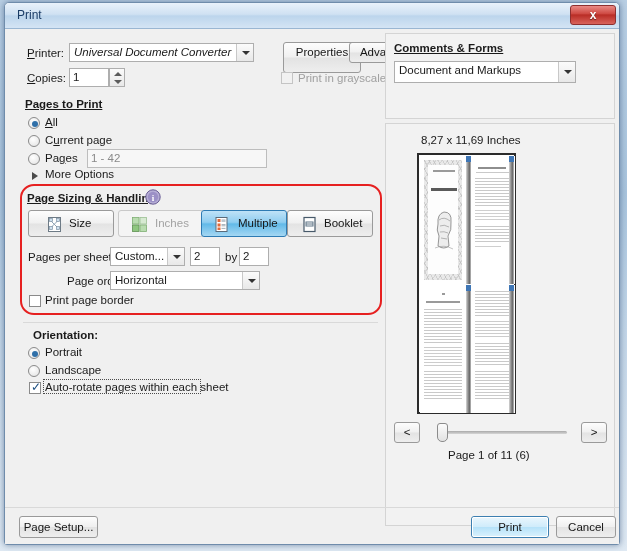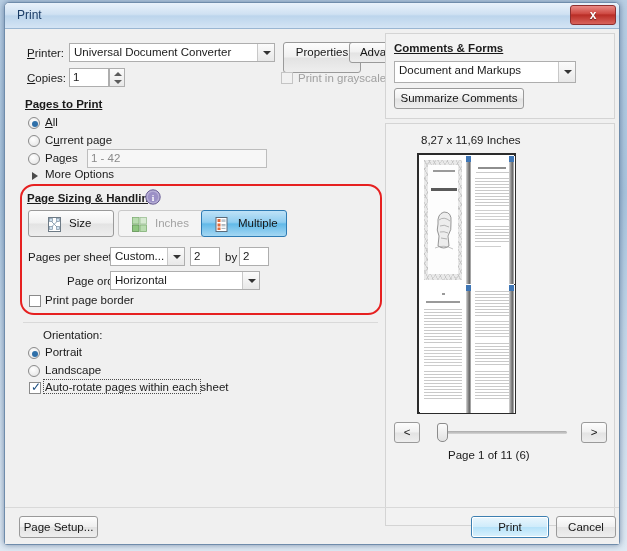--- a/index.html
+++ b/index.html
@@ -200,21 +200,21 @@
 <div id="window">
 
   <div id="titlebar">
     <div class="ttl">Print</div>
     <div id="closebtn">x</div>
   </div>
 
   <div id="client">
 
     <div class="lbl" style="left:22px; top:18px;"><u>P</u>rinter:</div>
-    <div class="combo" style="left:64px; top:14px; width:206px; height:19px;">
+    <div class="combo" style="left:64px; top:14px; width:185px; height:19px;font-style:italic;">
       <span>Universal Document Converter</span>
       <span class="arw"></span>
     </div>
     <div class="btn" style="left:278px; top:13px; width:78px; height:31px; line-height:19px;">Properties</div>
     <div class="btn" style="left:344px; top:13px; width:73px; height:21px; line-height:19px;">Advanced</div>
 
     <a class="help-link" style="left:563px; top:16px;">Help</a>
     <svg class="ic" style="left:589px; top:12px;" width="17" height="17" viewBox="0 0 17 17">
       <circle cx="8.5" cy="8.5" r="7.6" fill="#3d93d6" stroke="#1f6aa8" stroke-width="1"></circle>
       <circle cx="8.5" cy="8.5" r="5.6" fill="#56a8e5"></circle>
@@ -279,20 +279,28 @@
       <svg class="ic" style="left:11px; top:5px;" width="17" height="17" viewBox="0 0 17 17">
         <rect x="3" y="1.5" width="11" height="14" fill="#ffffff" stroke="#5a6b7a" stroke-width="1"></rect>
         <rect x="4.5" y="3" width="3" height="3" fill="#e06a3a"></rect>
         <rect x="4.5" y="7.5" width="3" height="3" fill="#e06a3a"></rect>
         <rect x="4.5" y="11.5" width="3" height="2.5" fill="#e06a3a"></rect>
         <path d="M8.5 4 H12.5 M8.5 5.2 H12.5 M8.5 8.6 H12.5 M8.5 9.8 H12.5 M8.5 12.4 H12.5" stroke="#8c9aa6" stroke-width=".8"></path>
       </svg>
       <span style="position:absolute; left:36px; top:6px; font-size:11.5px;">Multiple</span>
     </div>
 
+    <div class="btn" style="left:282px; top:181px; width:86px; height:27px;">
+      <svg class="ic" style="left:13px; top:5px;" width="17" height="17" viewBox="0 0 17 17">
+        <rect x="3" y="1.5" width="11" height="14" fill="#ffffff" stroke="#47596a" stroke-width="1.2"></rect>
+        <rect x="5" y="6" width="7" height="4" fill="none" stroke="#5f7486" stroke-width="1"></rect>
+        <path d="M5 8 H12" stroke="#5f7486" stroke-width="1"></path>
+      </svg>
+      <span style="position:absolute; left:36px; top:6px; font-size:11.5px;">Booklet</span>
+    </div>
 
     <div class="lbl" style="left:23px; top:222px;">Pages per sheet:</div>
     <div class="combo" style="left:105px; top:218px; width:75px; height:19px;">
       <span>Custom...</span>
       <span class="arw"></span>
     </div>
     <div class="txtin" style="left:185px; top:218px; width:30px; height:19px;">2</div>
     <div class="lbl" style="left:220px; top:222px;">by</div>
     <div class="txtin" style="left:234px; top:218px; width:30px; height:19px;">2</div>
 
@@ -302,36 +310,35 @@
       <span class="arw"></span>
     </div>
 
     <div class="chk" style="left:24px; top:266px;"></div>
     <div class="lbl" style="left:40px; top:265px;">Print page border</div>
 
     <div id="redbox" style="left:15px; top:155px; width:362px; height:131px;"></div>
 
     <div class="divline" style="left:18px; top:293px; width:355px;"></div>
 
-    <div class="lbl" style="left:38px; top:300px;">Orientation:</div>
+    <div class="lbl" style="left:28px; top:300px;font-weight:bold;">Orientation:</div>
     <div class="radio on" style="left:23px; top:318px;"></div>
     <div class="lbl" style="left:40px; top:317px;">Portrait</div>
     <div class="radio" style="left:23px; top:336px;"></div>
     <div class="lbl" style="left:40px; top:335px;">Landscape</div>
     <div class="chk on" style="left:24px; top:353px;"></div>
     <div class="lbl" style="left:40px; top:352px;">Auto-rotate pages within each sheet</div>
     <div class="focusring" style="left:38px; top:350px; width:158px; height:15px;"></div>
 
     <div class="panel" style="left:380px; top:4px; width:230px; height:86px;"></div>
     <div class="lbl hdr" style="left:389px; top:13px;">Comments &amp; Forms</div>
     <div class="combo" style="left:389px; top:32px; width:182px; height:22px;">
       <span>Document and Markups</span>
       <span class="arw"></span>
     </div>
-    <div class="btn" style="left:389px; top:59px; width:130px; height:21px; line-height:19px;">Summarize Comments</div>
 
     <div class="panel" style="left:380px; top:94px; width:230px; height:403px;"></div>
     <div class="lbl" style="left:416px; top:105px;">8,27 x 11,69 Inches</div>
 
     <div id="previewpaper" style="left:412px; top:124px; width:99px; height:261px;">
 
       <div class="pvpage" style="left:1px; top:1px; width:46px; height:128px;">
         <div id="coverart" style="left:4px; top:4px; width:38px; height:120px;">
           <div style="position:absolute; left:4px; top:5px; right:4px; bottom:6px; background:#fdfdfd;"></div>
           <div style="position:absolute; left:9px; top:10px; width:22px; height:2px; background:#9a9a9a;"></div>

